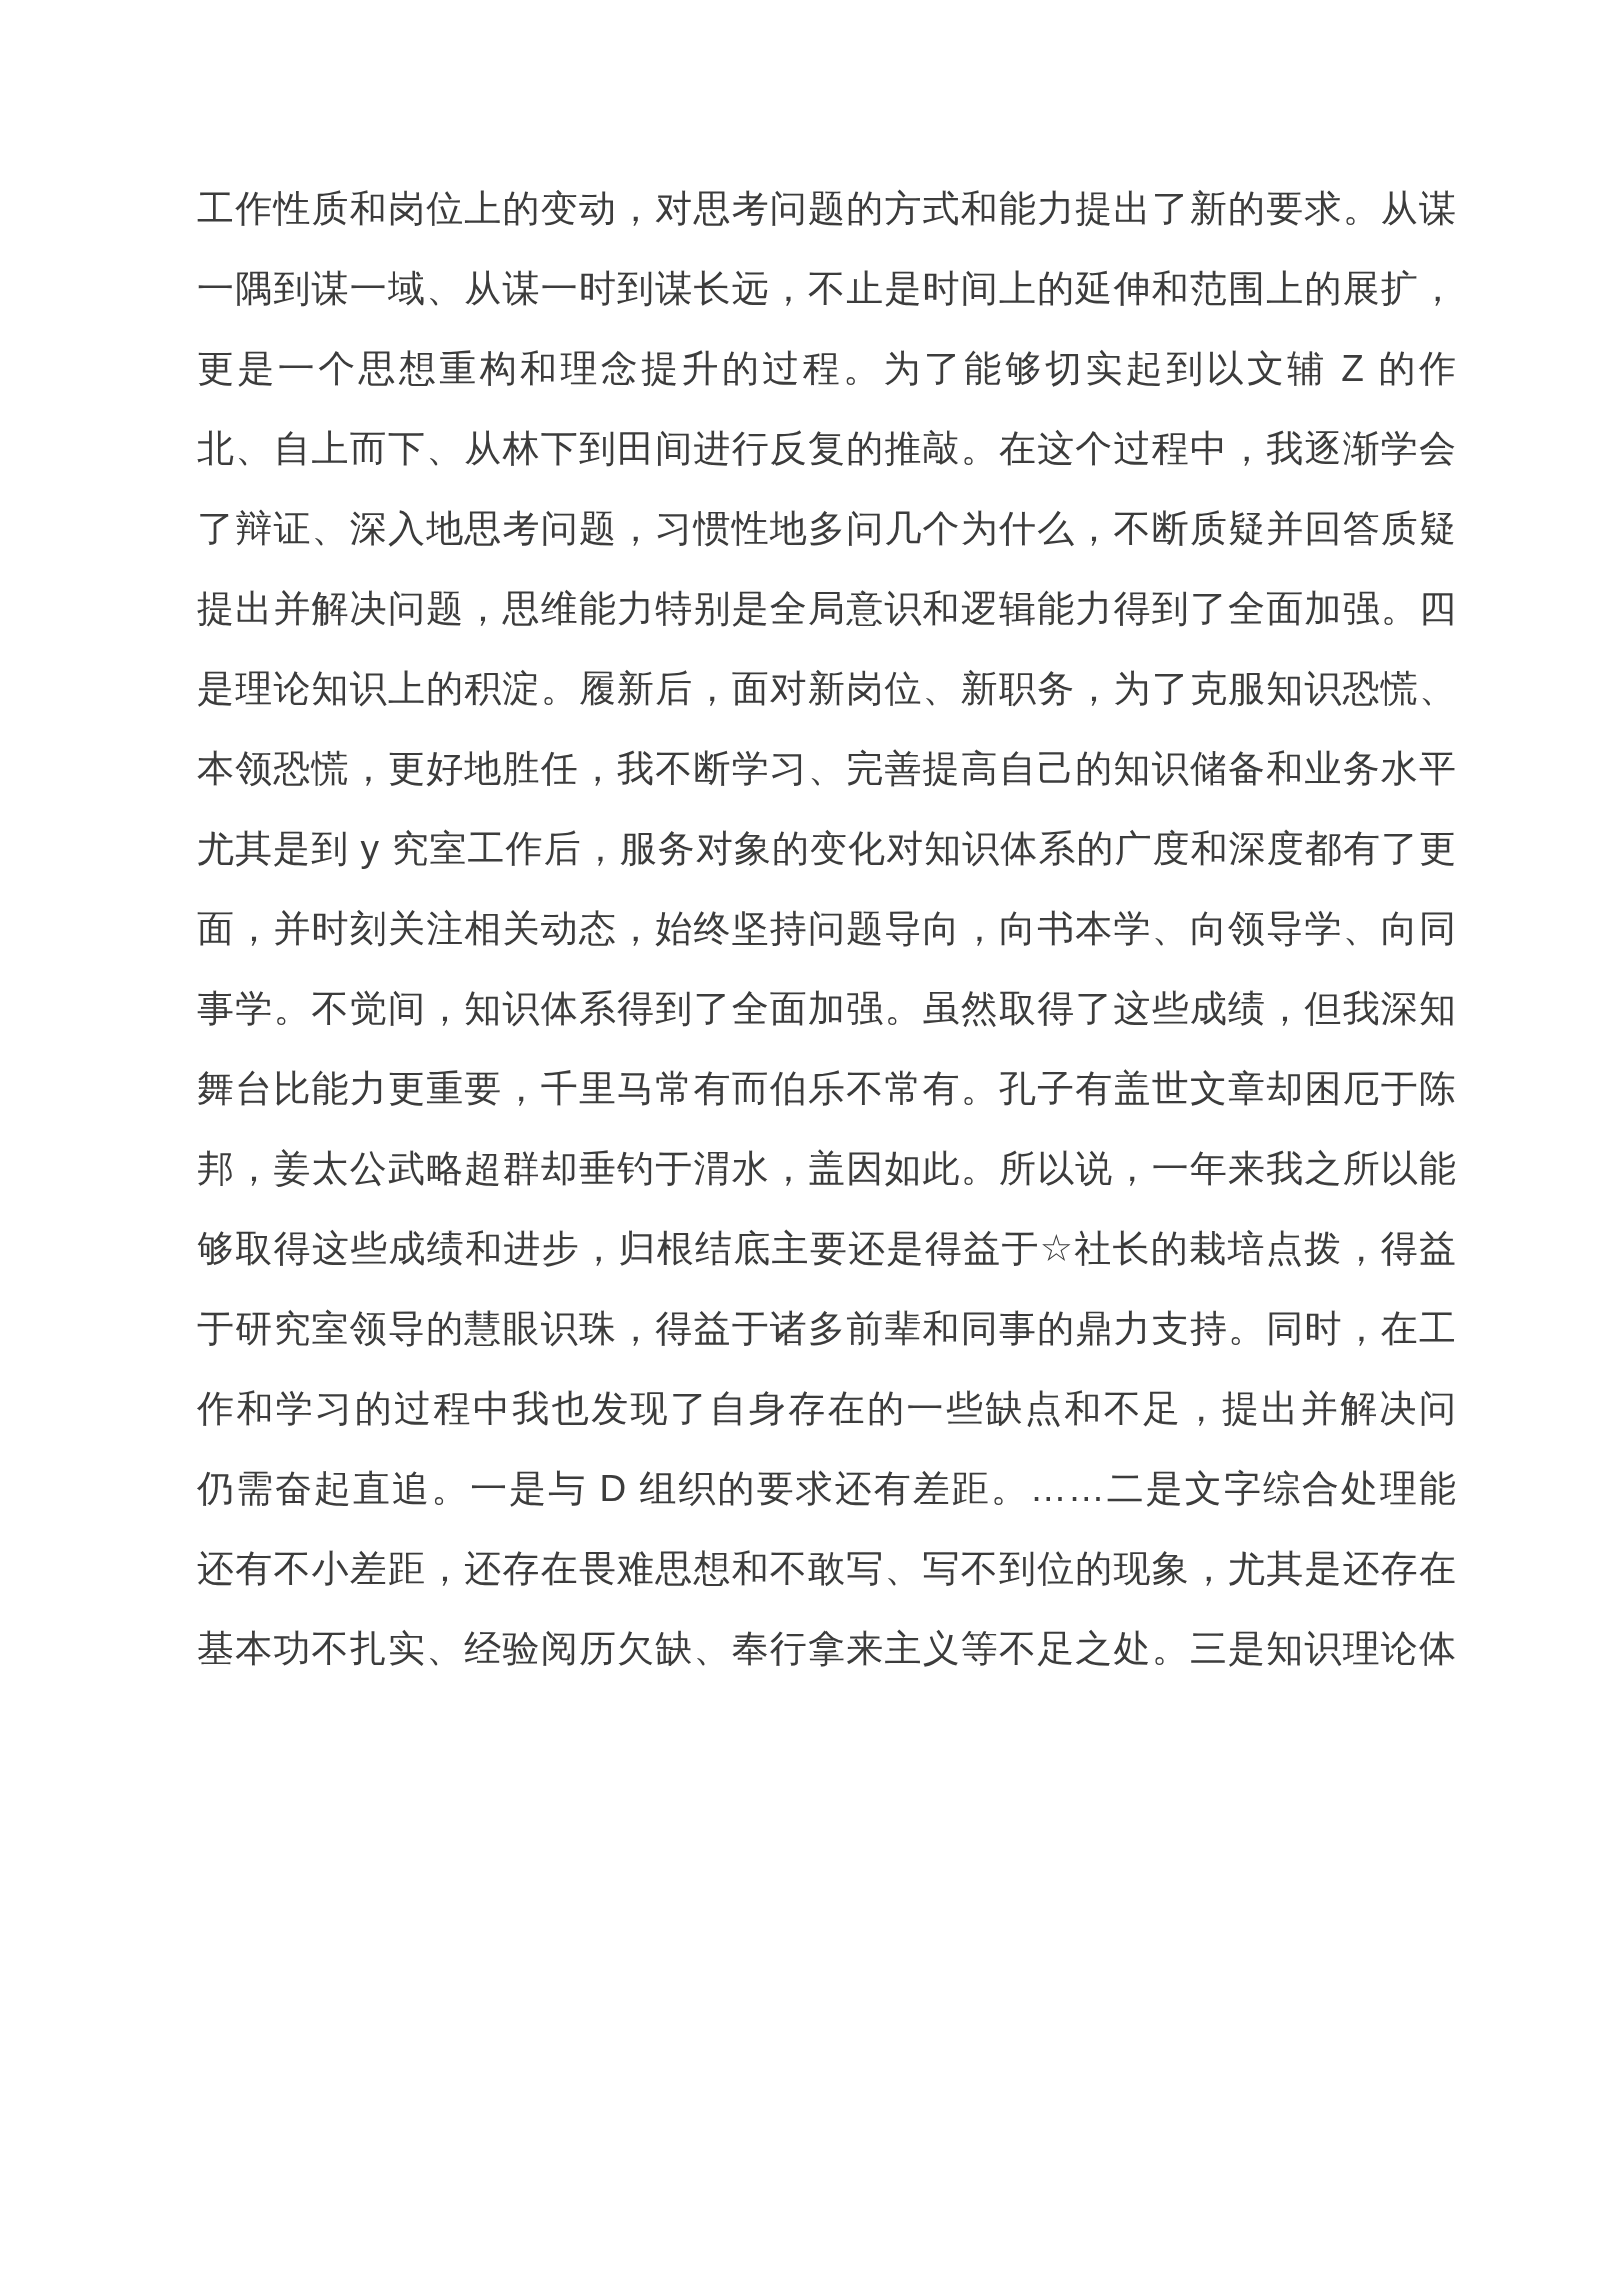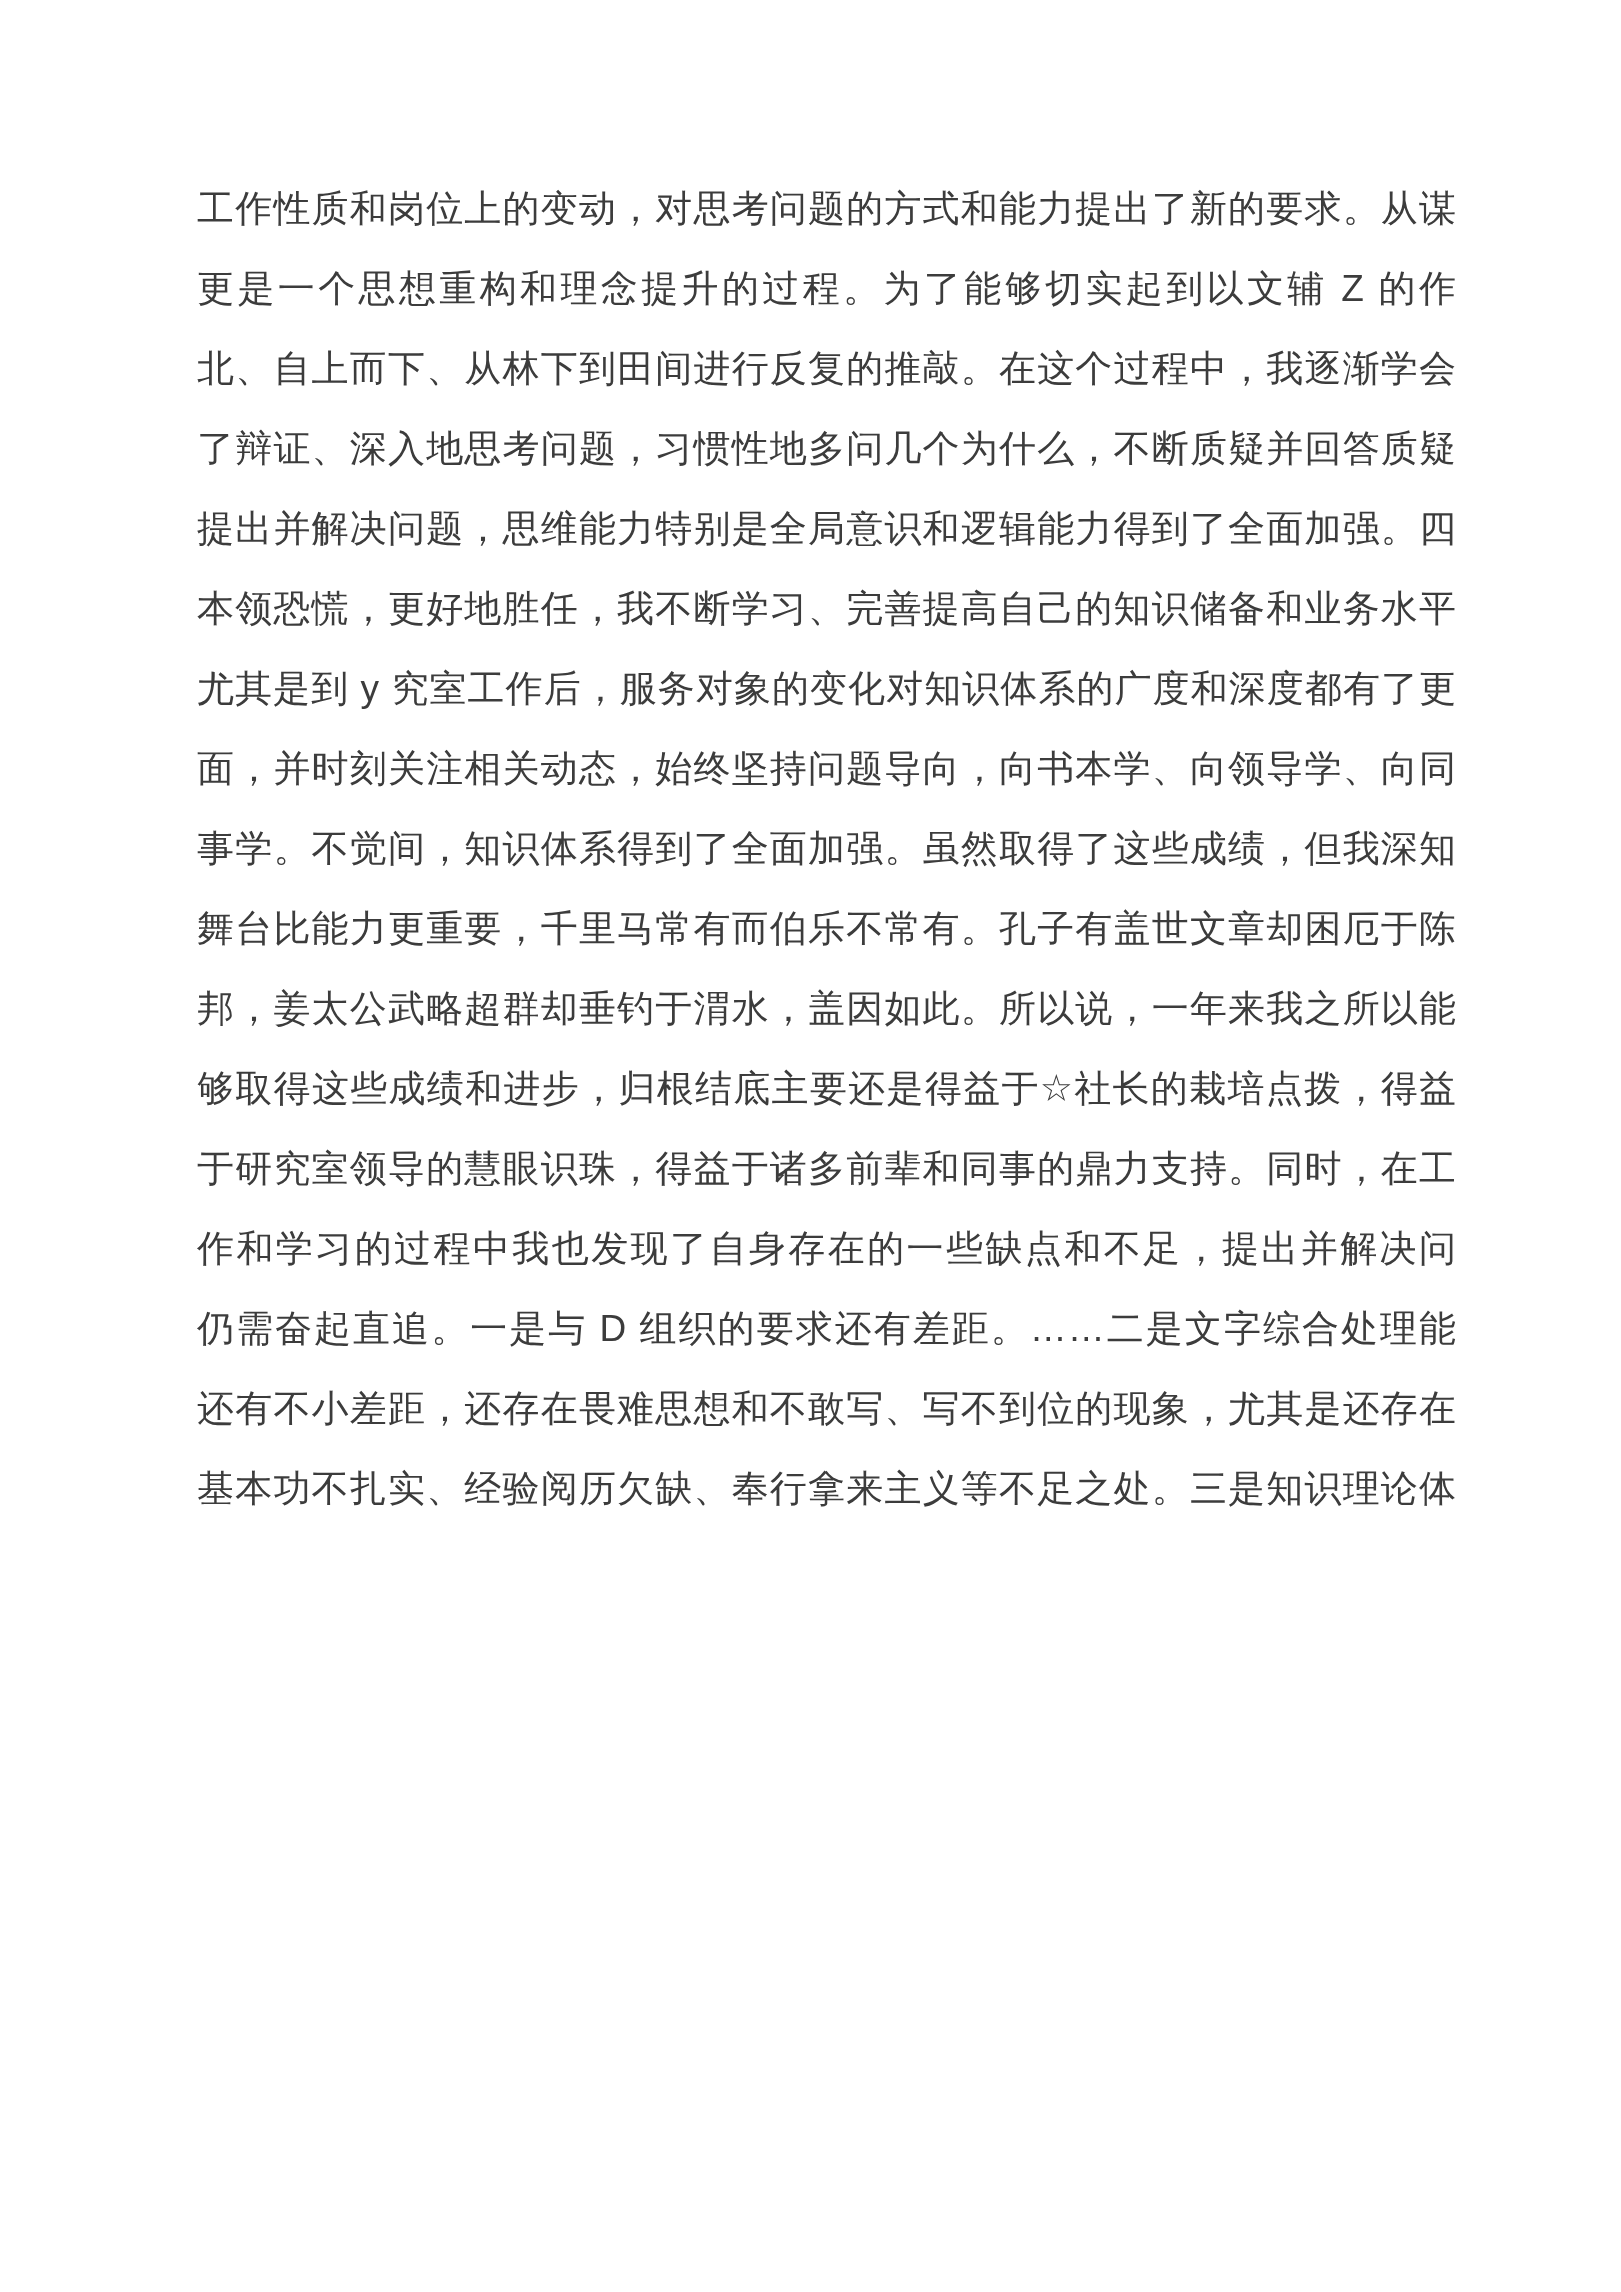--- a/index.html
+++ b/index.html
@@ -33,24 +33,26 @@
     letter-spacing: 1px;
     overflow: hidden;
   }
 </style>
 </head>
 <body>
 
 <div class="page">
   <div class="text-block">
     <div class="line">工作性质和岗位上的变动，对思考问题的方式和能力提出了新的要求。从谋</div>
+    <div class="line">一隅到谋一域、从谋一时到谋长远，不止是时间上的延伸和范围上的展扩，</div>
     <div class="line">更是一个思想重构和理念提升的过程。为了能够切实起到以文辅 Z 的作用，</div>
     <div class="line">北、自上而下、从林下到田间进行反复的推敲。在这个过程中，我逐渐学会</div>
     <div class="line">了辩证、深入地思考问题，习惯性地多问几个为什么，不断质疑并回答质疑</div>
     <div class="line">提出并解决问题，思维能力特别是全局意识和逻辑能力得到了全面加强。四</div>
+    <div class="line">是理论知识上的积淀。履新后，面对新岗位、新职务，为了克服知识恐慌、</div>
     <div class="line">本领恐慌，更好地胜任，我不断学习、完善提高自己的知识储备和业务水平</div>
     <div class="line">尤其是到 y 究室工作后，服务对象的变化对知识体系的广度和深度都有了更</div>
     <div class="line">面，并时刻关注相关动态，始终坚持问题导向，向书本学、向领导学、向同</div>
     <div class="line">事学。不觉间，知识体系得到了全面加强。虽然取得了这些成绩，但我深知</div>
     <div class="line">舞台比能力更重要，千里马常有而伯乐不常有。孔子有盖世文章却困厄于陈</div>
     <div class="line">邦，姜太公武略超群却垂钓于渭水，盖因如此。所以说，一年来我之所以能</div>
     <div class="line">够取得这些成绩和进步，归根结底主要还是得益于☆社长的栽培点拨，得益</div>
     <div class="line">于研究室领导的慧眼识珠，得益于诸多前辈和同事的鼎力支持。同时，在工</div>
     <div class="line">作和学习的过程中我也发现了自身存在的一些缺点和不足，提出并解决问题，</div>
     <div class="line">仍需奋起直追。一是与 D 组织的要求还有差距。……二是文字综合处理能力</div>

